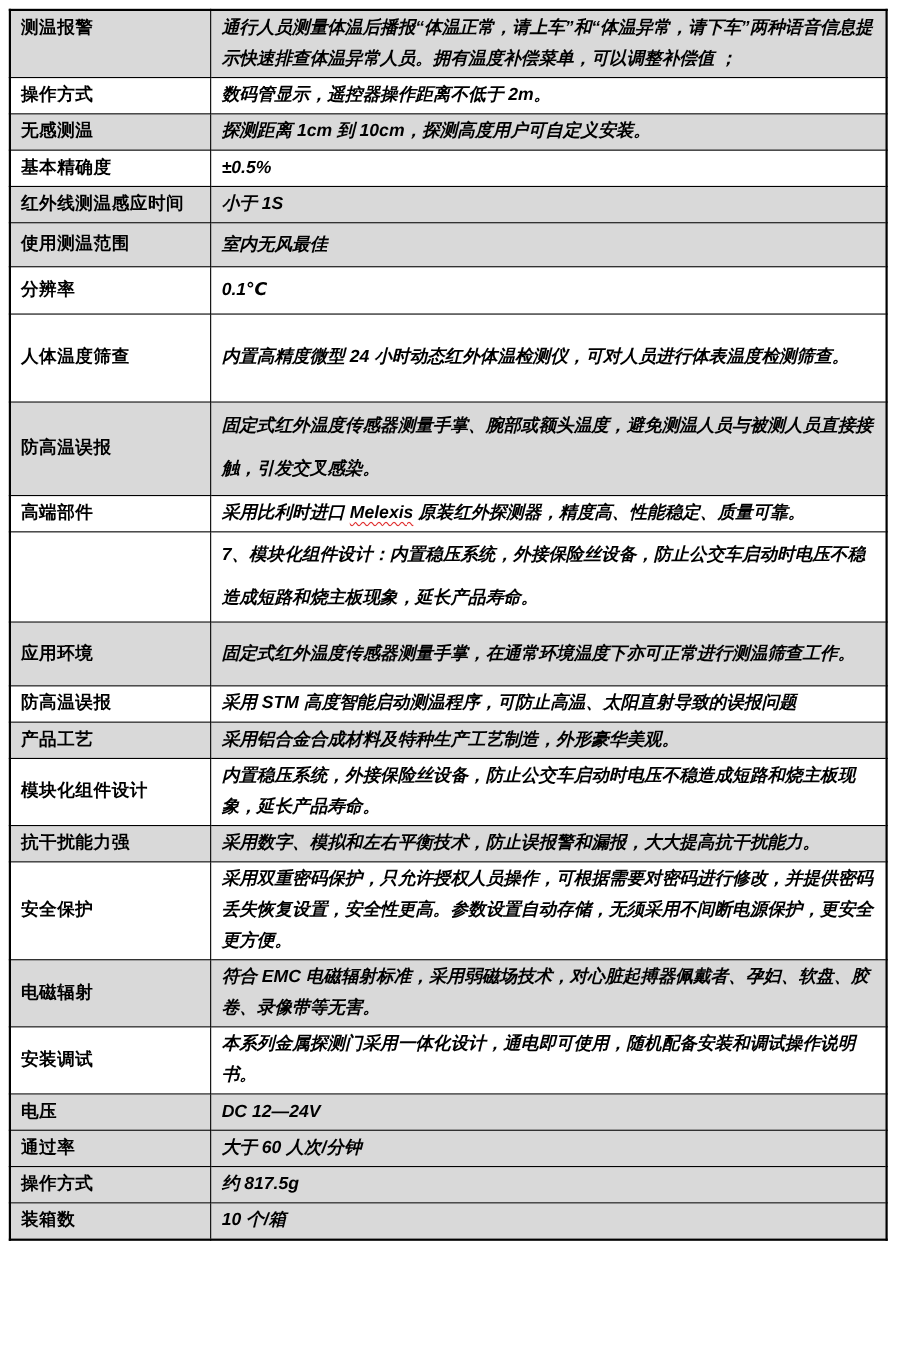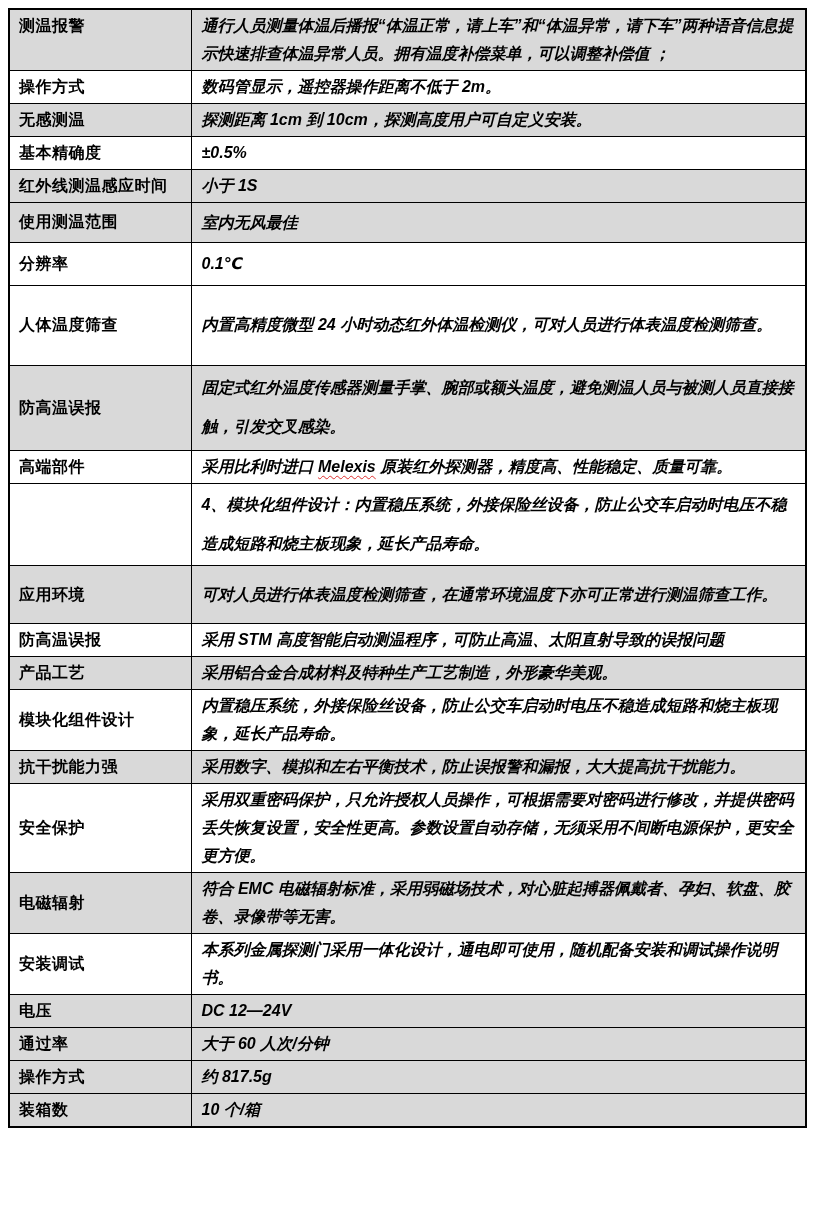--- a/index.html
+++ b/index.html
@@ -96,25 +96,25 @@
       <tr class="shaded loose" style="height: 85px;">
     <td class="label">防高温误报</td>
     <td class="value">固定式红外温度传感器测量手掌、腕部或额头温度，避免测温人员与被测人员直接接触，引发交叉感染。</td>
   </tr>
       <tr style="height: 29px;">
     <td class="label">高端部件</td>
     <td class="value">采用比利时进口 <span class="spellcheck">Melexis</span> 原装红外探测器，精度高、性能稳定、质量可靠。</td>
   </tr>
       <tr class="loose" style="height: 77px;">
     <td class="label"></td>
-    <td class="value">4、模块化组件设计：内置稳压系统，外接保险丝设备，防止公交车启动时电压不稳造成短路和烧主板现象，延长产品寿命。</td>
+    <td class="value">7、模块化组件设计：内置稳压系统，外接保险丝设备，防止公交车启动时电压不稳造成短路和烧主板现象，延长产品寿命。</td>
   </tr>
       <tr class="shaded" style="height: 58px;">
     <td class="label">应用环境</td>
-    <td class="value">可对人员进行体表温度检测筛查，在通常环境温度下亦可正常进行测温筛查工作。</td>
+    <td class="value">固定式红外温度传感器测量手掌，在通常环境温度下亦可正常进行测温筛查工作。</td>
   </tr>
       <tr style="height: 29px;">
     <td class="label">防高温误报</td>
     <td class="value">采用 STM 高度智能启动测温程序，可防止高温、太阳直射导致的误报问题</td>
   </tr>
       <tr class="shaded" style="height: 28px;">
     <td class="label">产品工艺</td>
     <td class="value">采用铝合金合成材料及特种生产工艺制造，外形豪华美观。</td>
   </tr>
       <tr style="height: 57px;">

